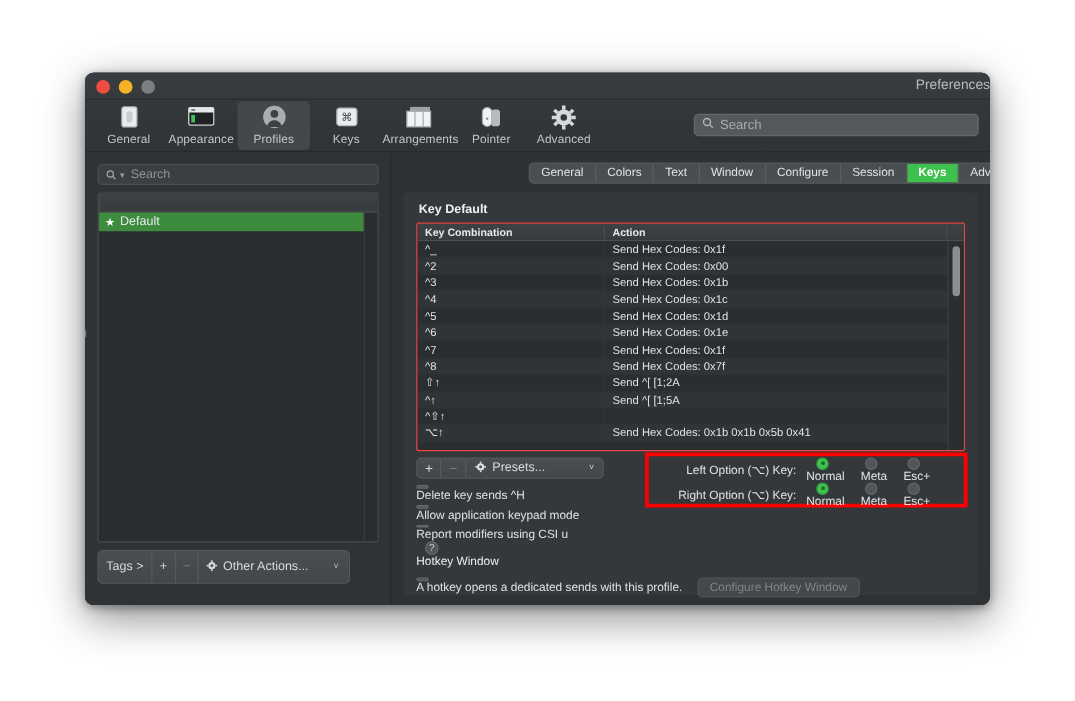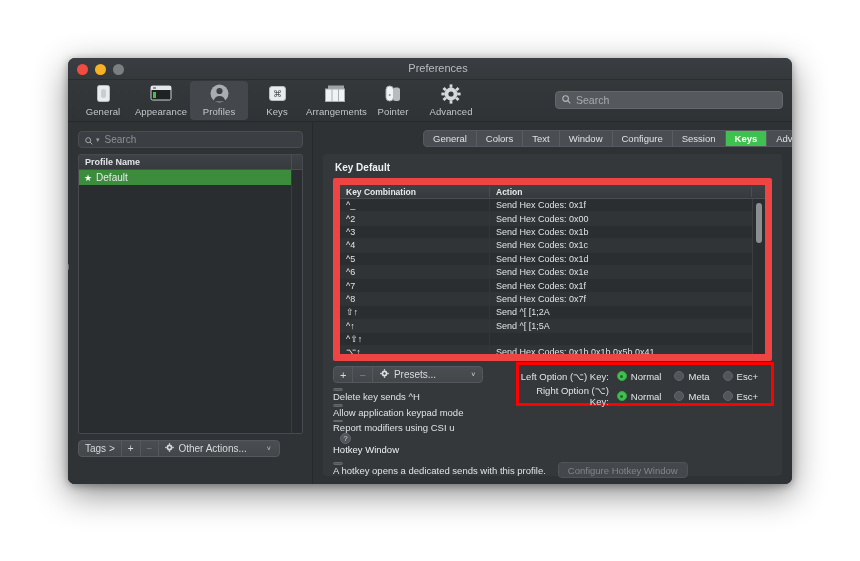--- a/index.html
+++ b/index.html
@@ -27,21 +27,21 @@
     background: linear-gradient(#3a3d41, #36393c);
     border-bottom: 1px solid #2a2c2f;
   }
   .lights { position: absolute; left: 9px; top: 6px; display: flex; gap: 7px; }
   .light { width: 11px; height: 11px; border-radius: 50%; }
   .light.red { background: #f04c42; }
   .light.yellow { background: #f5b227; }
   .light.gray { background: #7b7f82; }
   .win-title {
     position: absolute; left: 16px; right: 0; top: 4px;
-    text-align: center; font-size: 11px; color: #b9bdc0;
+    text-align: right; font-size: 11px; color: #b9bdc0;
   }
 
   
   .toolbar {
     position: relative; height: 42px;
     background: linear-gradient(#35383b, #303336);
     border-bottom: 1px solid #26282b;
   }
   .tb-items { position: absolute; left: 6px; top: 1px; display: flex; }
   .tb-item {
@@ -99,21 +99,21 @@
   }
   .sb-row.selected { background: #3d8b3d; }
   .sb-row .star { color: #ffffff; font-size: 9px; margin-right: 4px; }
   .sb-scroll-col {
     position: absolute; right: 0; top: 15px; width: 11px; bottom: 0;
     background: #2a2d30; border-left: 1px solid #3a3d40;
   }
 
   .sb-footer { position: absolute; left: 10px; top: 318px; display: flex; align-items: center; }
   .seg {
-    display: flex; align-items: center; height: 17px;
+    display: flex; align-items: center; height: 27px;
     background: linear-gradient(#4a4e52,#43474a);
     border: 1px solid #55595d; border-radius: 4px;
     overflow: hidden;
   }
   .seg .sbtn {
     display: flex; align-items: center; justify-content: center;
     padding: 0 6px; height: 100%;
     font-size: 10px; color: #d7dadc;
     border-right: 1px solid #55595d;
   }
@@ -148,21 +148,21 @@
     position: absolute; left: 10px; top: 32px; right: 10px; bottom: 8px;
     background: #35383b; border-radius: 4px;
   }
   .sec-title {
     position: absolute; left: 12px; top: 8px;
     font-size: 10px; font-weight: bold; color: #eef1f3;
   }
 
   .kt {
     position: absolute; left: 10px; top: 24px; right: 10px; height: 183px;
-    background: #2b2e31; border: 7px solid #ef4444; border-radius: 2px;
+    background: #2b2e31; border: 1px solid #ef4444; border-radius: 2px;
     overflow: hidden;
   }
   .kt-head {
     height: 14px; background: linear-gradient(#3e4145,#383b3e);
     border-bottom: 1px solid #4a4d51; display: flex; align-items: center;
     position: relative;
   }
   .kt-head .kh { font-size: 8.5px; font-weight: bold; color: #e6e9eb; padding-left: 6px; }
   .kt-head .kh.c1 { width: 150px; border-right: 1px solid #4a4d51; }
   .kt-head .kh.c2 { flex: 1; border-right: 1px solid #4a4d51; }
@@ -219,21 +219,21 @@
   .opt-box {
     position: absolute; right: 8px; top: 208px;
     width: 258px; height: 44px;
     border: 3px solid #ff0000; background: #35383b;
   }
   .opt-row { display: flex; align-items: center; height: 18px; margin-top: 2px; }
   .opt-row .olbl {
     width: 126px; text-align: right; padding-right: 8px;
     font-size: 9.5px; color: #e2e5e7;
   }
-  .radio { display: flex; align-items: center; margin-right: 13px; }
+  .radio { display: flex; align-items: center; margin-right: 13px; flex-direction: column; }
   .rdot {
     width: 10px; height: 10px; border-radius: 50%;
     background: #52565a; border: 1px solid #63676b; margin-right: 4px;
     display: flex; align-items: center; justify-content: center;
   }
   .rdot.on { background: #3fc14f; border-color: #35a843; }
   .rdot.on::after {
     content: ""; width: 3px; height: 3px; border-radius: 50%; background: #1d6b26;
   }
   .radio span.rl { font-size: 9.5px; color: #e2e5e7; }
@@ -378,21 +378,20 @@
             <circle cx="3.6" cy="3.6" r="2.8" fill="none" stroke="#a6aaad" stroke-width="1.1"></circle>
             <line x1="5.7" y1="5.7" x2="8.3" y2="8.3" stroke="#a6aaad" stroke-width="1.1"></line>
           </svg>
         </span>
         <span class="chev">▾</span>
         <span class="ph">Search</span>
       </div>
 
       <div class="sb-table">
         <div class="sb-thead">
-          <div class="th">Profile Name</div>
           <div class="grip"></div>
         </div>
         <div class="sb-row selected">
           <span class="star">★</span>
           <span>Default</span>
         </div>
         <div class="sb-scroll-col"></div>
       </div>
 
       <div class="sb-footer">

